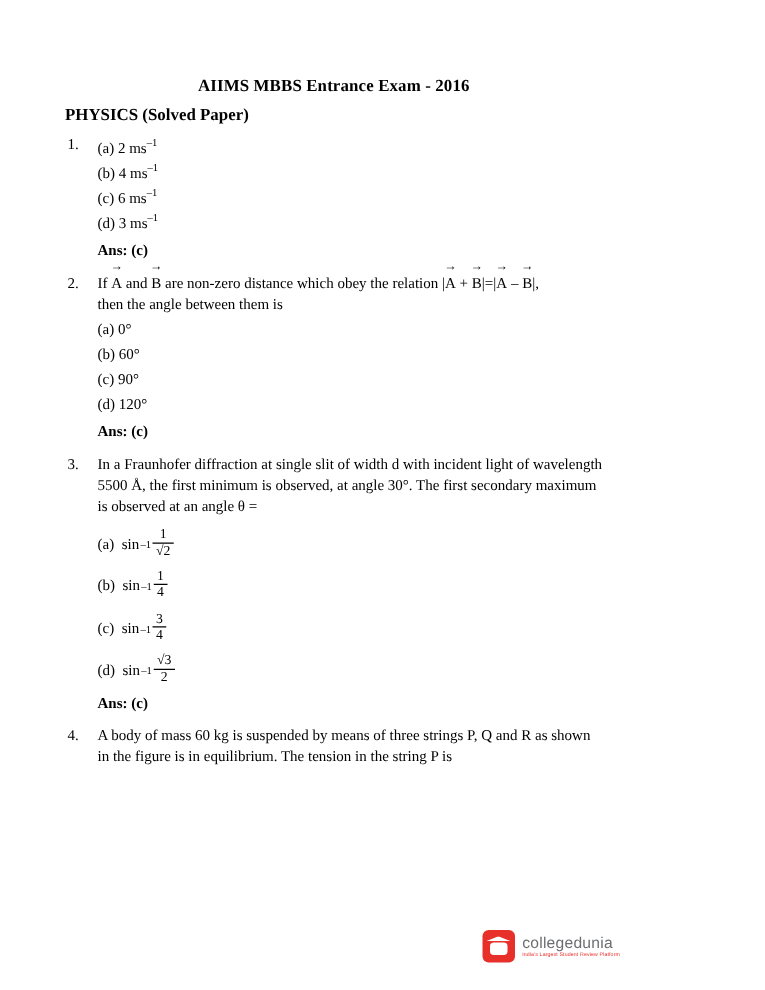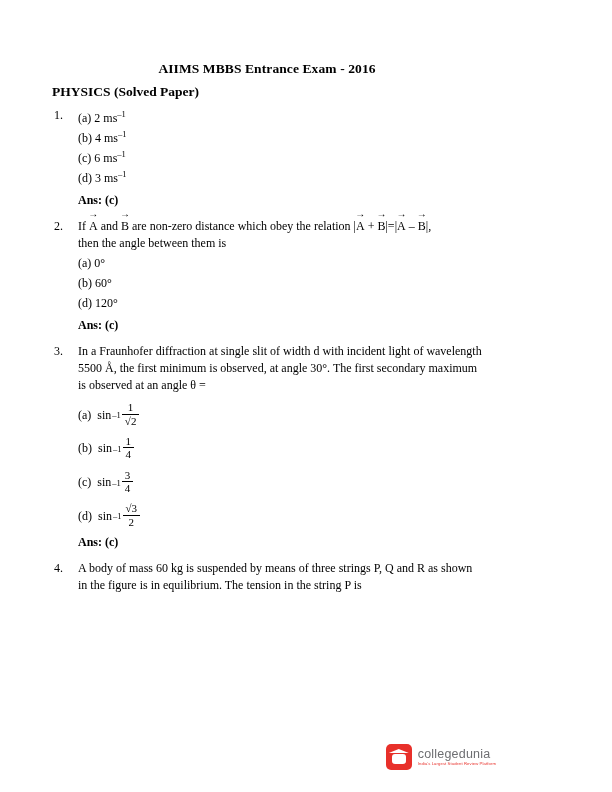--- a/index.html
+++ b/index.html
@@ -202,20 +202,21 @@
         <span class="vec"><span class="arr">→</span><span>B</span></span>
         <span>are non-zero distance which obey the relation |</span><span class="vec"><span class="arr">→</span><span>A</span></span>
         <span>+</span>
         <span class="vec"><span class="arr">→</span><span>B</span></span><span>|=|</span><span class="vec"><span class="arr">→</span><span>A</span></span>
         <span>–</span>
         <span class="vec"><span class="arr">→</span><span>B</span></span><span>|,</span>
       </div>
       <div class="qtext">then the angle between them is</div>
       <div class="opt"><span>(a)</span> <span>0°</span></div>
       <div class="opt"><span>(b)</span> <span>60°</span></div>
+      <div class="opt"><span>(c)</span> <span>90°</span></div>
       <div class="opt"><span>(d)</span> <span>120°</span></div>
       <div class="ans">Ans: (c)</div>
     </div>
   </div>
 
   <div class="qblock">
     <div class="qnum">3.</div>
     <div class="qbody">
       <div class="qtext">In a Fraunhofer diffraction at single slit of width d with incident light of wavelength 5500 Å, the first minimum is observed, at angle 30°. The first secondary maximum is observed at an angle θ =</div>
 

